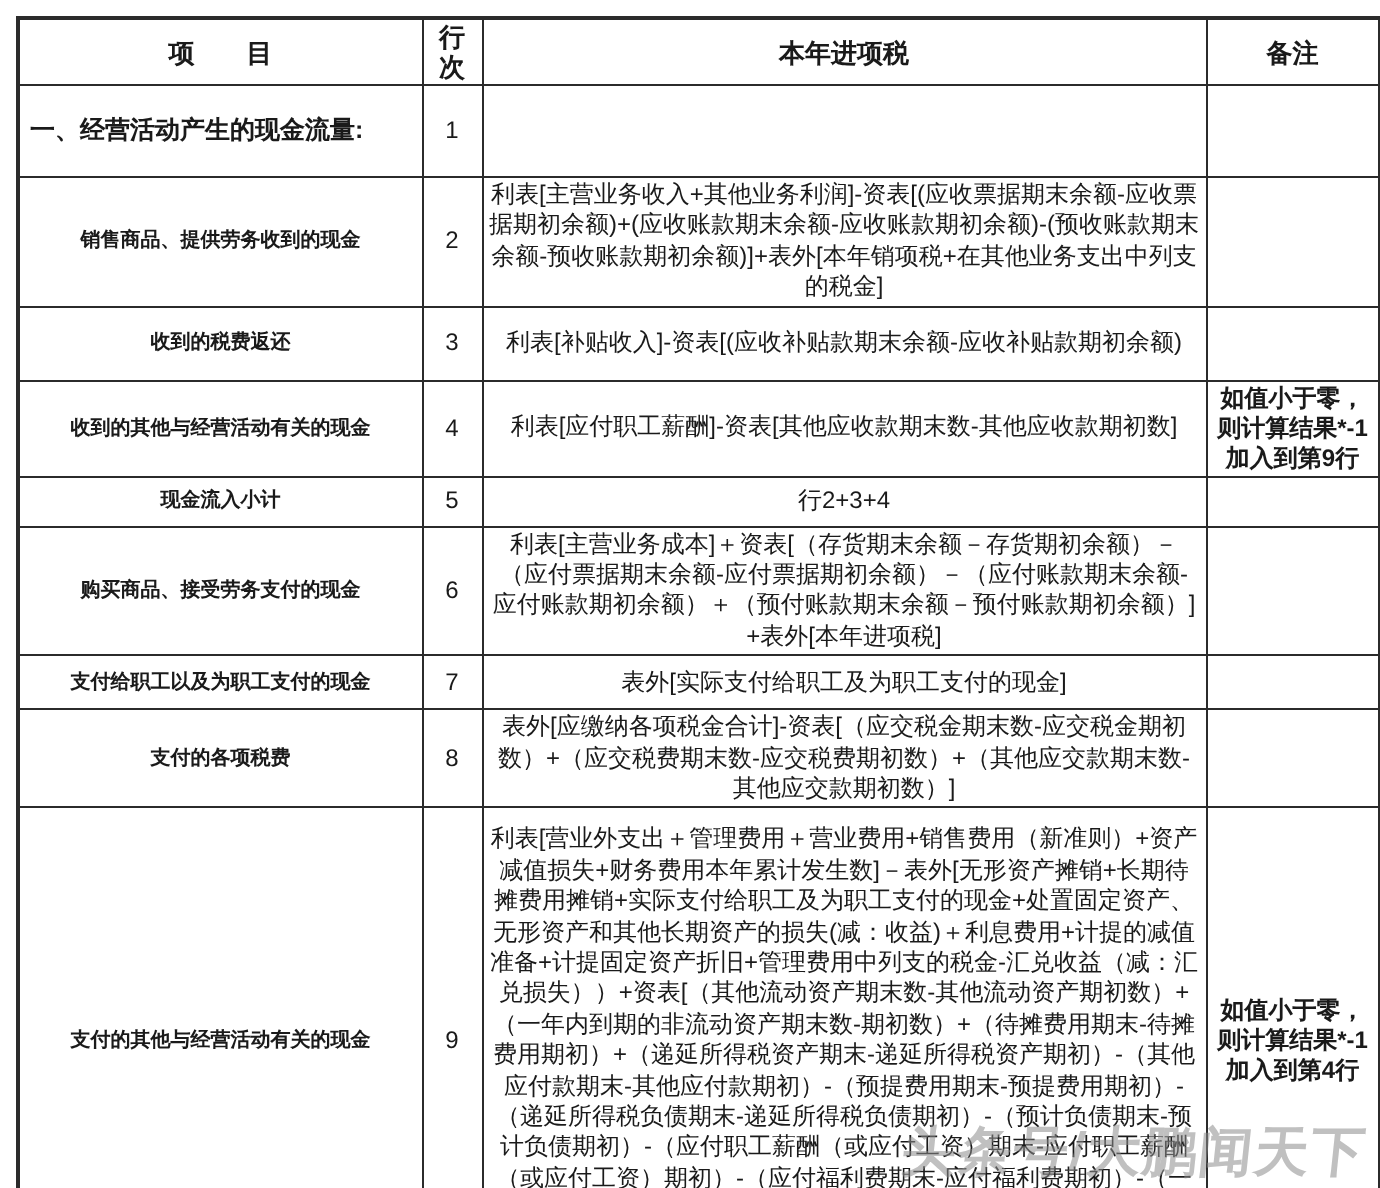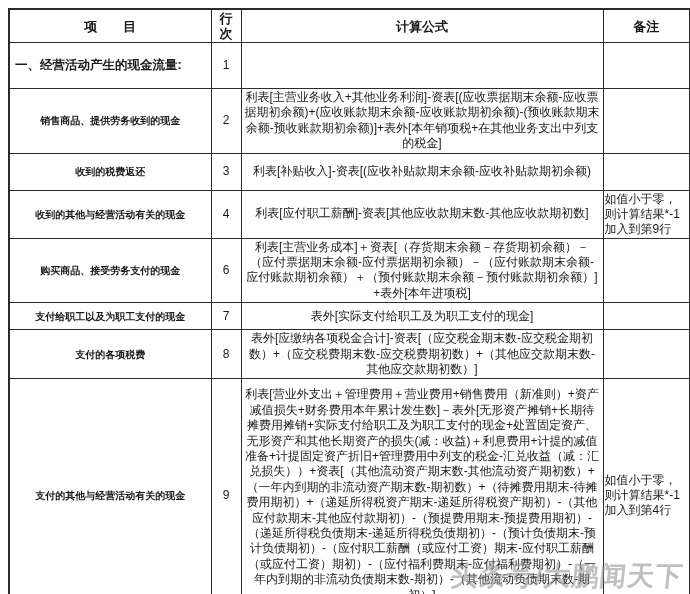--- a/index.html
+++ b/index.html
@@ -30,21 +30,21 @@
     padding:1px 3px;
     text-align:center;
     vertical-align:middle;
     overflow:hidden;
     word-break:break-all;
   }
   th{font-weight:bold;font-size:13px;}
   td.item{font-weight:bold;font-size:10px;}
   td.item-left{text-align:left;font-weight:bold;font-size:12.5px;padding-left:5px;}
   td.formula{line-height:15.4px;}
-  td.note{text-align:left;line-height:15px;padding:1px 1px;}
+  td.note{text-align:center;line-height:15px;padding:1px 1px;font-weight:bold;}
   tr.h-header{height:22px;margin-left:38px;}
   tr.h-r1{height:46px;}
   tr.h-r2{height:58px;}
   tr.h-r3{height:37px;margin-top:48px;}
   tr.h-r4{height:45px;}
   tr.h-r5{height:25px;}
   tr.h-r6{height:58px;}
   tr.h-r7{height:27px;}
   tr.h-r8{height:48px;}
   tr.h-r9{height:233px;}
@@ -70,21 +70,21 @@
     <colgroup>
       <col class="c-item">
         <col class="c-line">
         <col class="c-formula">
         <col class="c-note">
     </colgroup>
     <tbody>
         <tr class="h-header">
       <th>项　　目</th>
       <th>行次</th>
-      <th>计算公式</th>
+      <th>本年进项税</th>
       <th>备注</th>
     </tr>
     <tr class="h-r1">
       <td class="item-left">一、经营活动产生的现金流量:</td>
       <td>1</td>
       <td class="formula"></td>
       <td class="note"></td>
     </tr>
     <tr class="h-r2">
       <td class="item">销售商品、提供劳务收到的现金</td>
@@ -96,20 +96,26 @@
       <td class="item">收到的税费返还</td>
       <td>3</td>
       <td class="formula">利表[补贴收入]-资表[(应收补贴款期末余额-应收补贴款期初余额)</td>
       <td class="note"></td>
     </tr>
     <tr class="h-r4">
       <td class="item">收到的其他与经营活动有关的现金</td>
       <td>4</td>
       <td class="formula">利表[应付职工薪酬]-资表[其他应收款期末数-其他应收款期初数]</td>
       <td class="note">如值小于零，则计算结果*-1加入到第9行</td>
+    </tr>
+    <tr class="h-r5">
+      <td class="item">现金流入小计</td>
+      <td>5</td>
+      <td class="formula">行2+3+4</td>
+      <td class="note"></td>
     </tr>
     <tr class="h-r6">
       <td class="item">购买商品、接受劳务支付的现金</td>
       <td>6</td>
       <td class="formula">利表[主营业务成本]＋资表[（存货期末余额－存货期初余额）－（应付票据期末余额-应付票据期初余额）－（应付账款期末余额-应付账款期初余额）＋（预付账款期末余额－预付账款期初余额）]+表外[本年进项税]</td>
       <td class="note"></td>
     </tr>
     <tr class="h-r7">
       <td class="item">支付给职工以及为职工支付的现金</td>
       <td>7</td>

